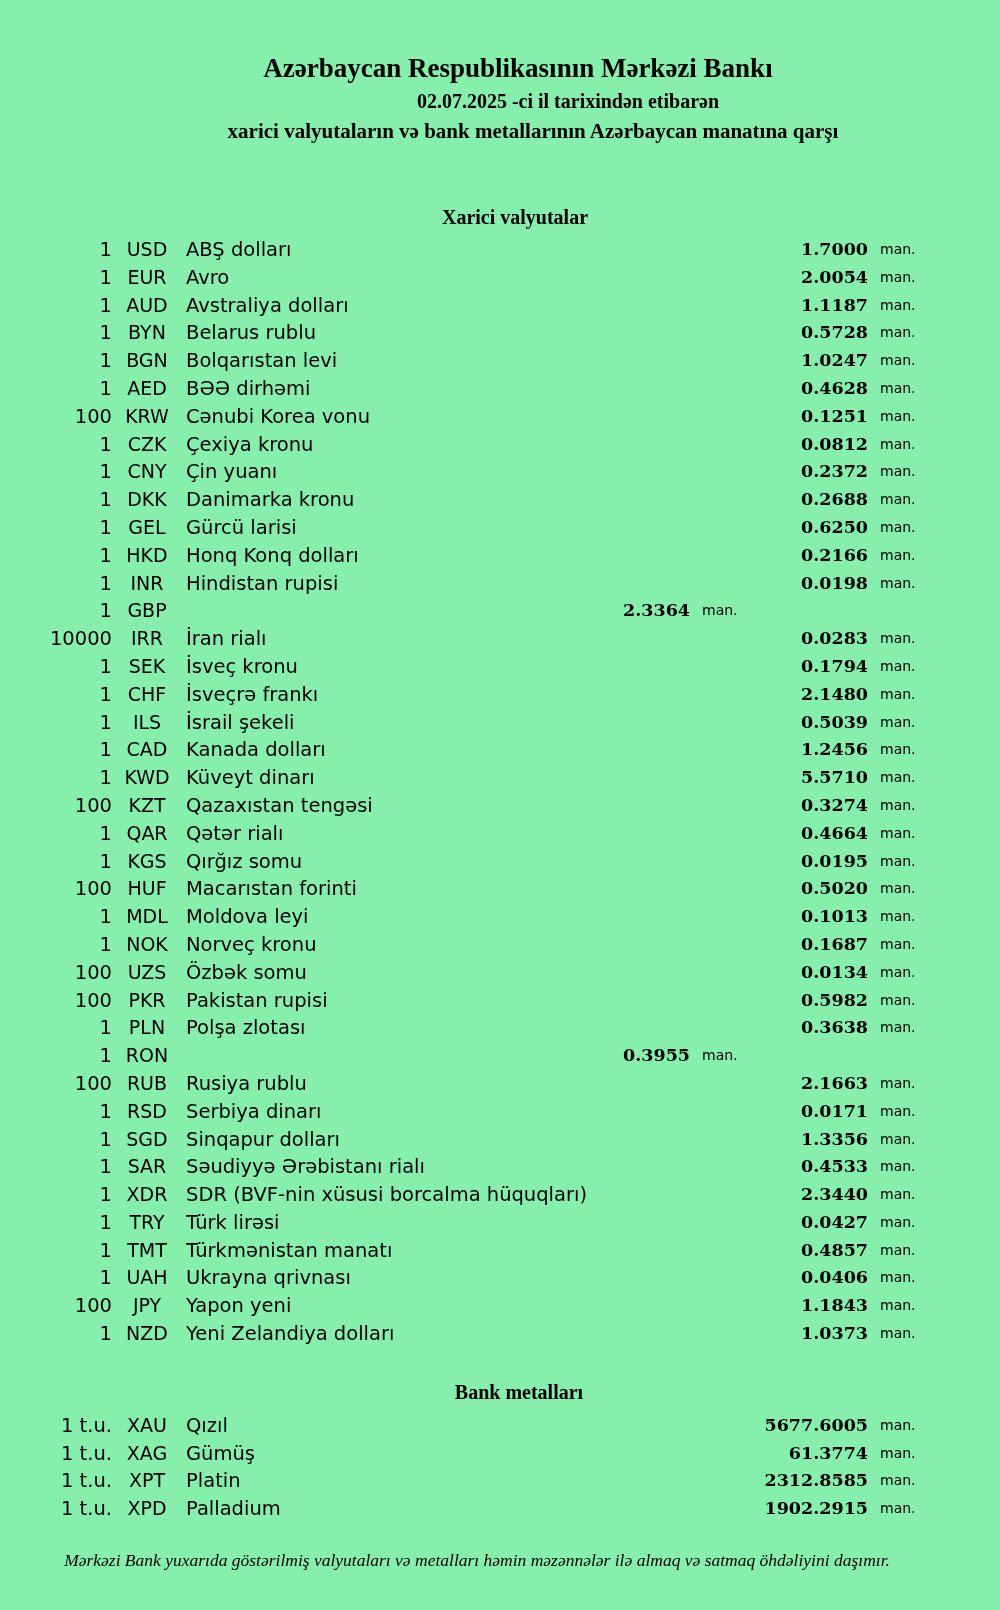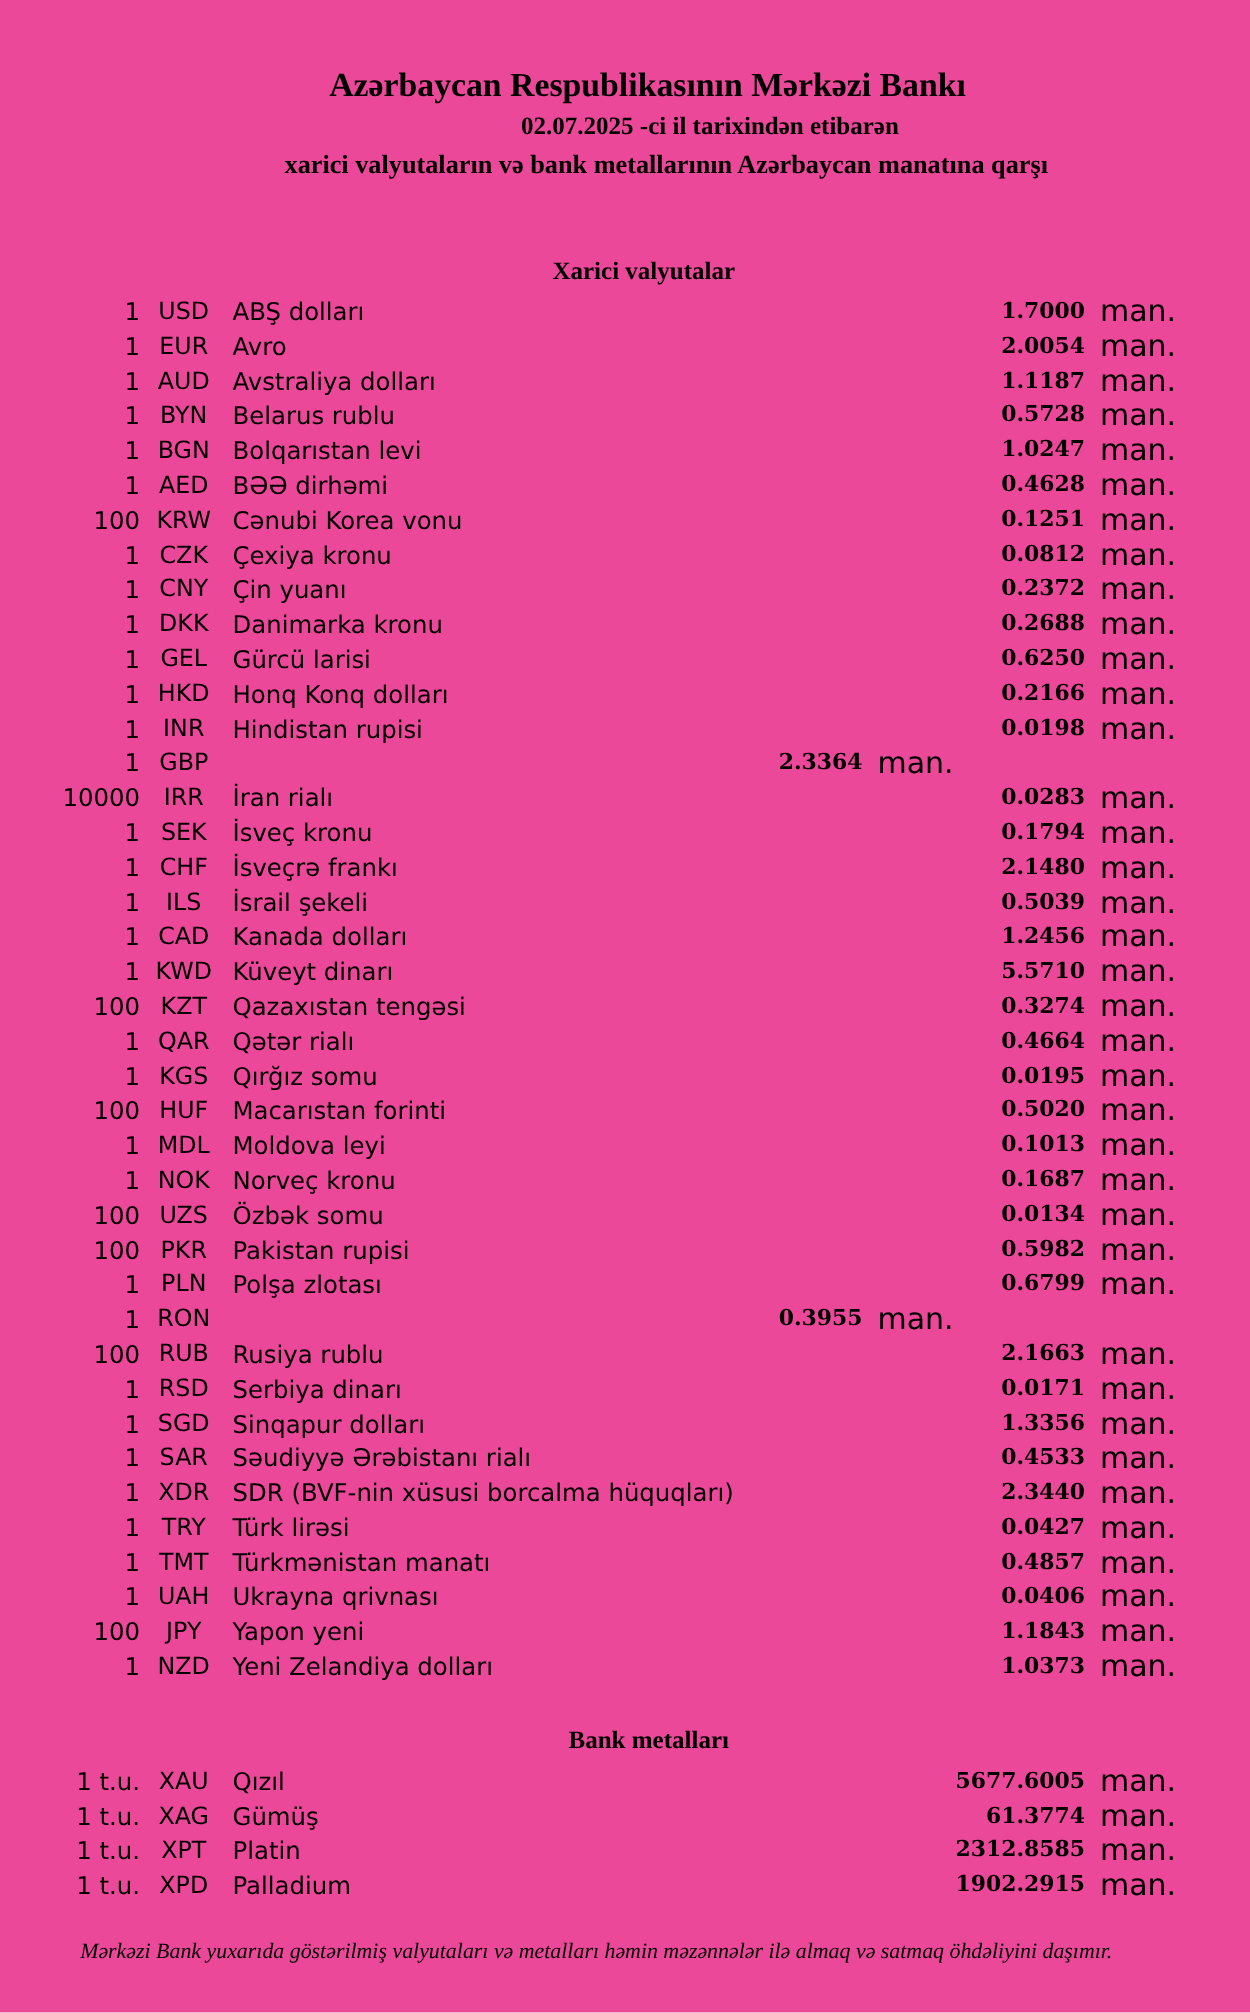--- a/index.html
+++ b/index.html
@@ -5,21 +5,21 @@
   html, body {
     margin: 0;
     padding: 0;
     background: #ffffff;
     color: #000000;
   }
   .page {
     position: relative;
     width: 1000px;
     height: 1610px;
-    background: #ec4899;
+    background: #86efac;
     overflow: hidden;
     font-family: "DejaVu Sans", sans-serif;
   }
   .header-block {
     padding-top: 52px;
     text-align: center;
     font-family: "Liberation Serif", serif;
     font-weight: bold;
   }
   .doc-title {
@@ -80,21 +80,21 @@
     font-size: 19.5px;
   }
   .rate {
     text-align: right;
     font-family: "DejaVu Serif", serif;
     font-weight: bold;
     font-size: 17.5px;
   }
   .man {
     padding-left: 12px;
-    font-size: 24px;
+    font-size: 14px;
   }
   .disclaimer {
     margin-top: 26px;
     text-align: center;
     transform: translateX(-23px);
     font-family: "Liberation Serif", serif;
     font-style: italic;
     font-size: 17.5px;
     line-height: 22px;
   }
@@ -333,21 +333,21 @@
     <span class="code">PKR</span>
     <span class="name">Pakistan rupisi</span>
     <span class="rate">0.5982</span>
     <span class="man">man.</span>
   </div>
 
   <div class="row">
     <span class="qty">1</span>
     <span class="code">PLN</span>
     <span class="name">Polşa zlotası</span>
-    <span class="rate">0.6799</span>
+    <span class="rate">0.3638</span>
     <span class="man">man.</span>
   </div>
 
   <div class="row">
     <span class="qty">1</span>
     <span class="code">RON</span>
     <span class="rate">0.3955</span>
     <span class="man">man.</span>
   </div>
 

